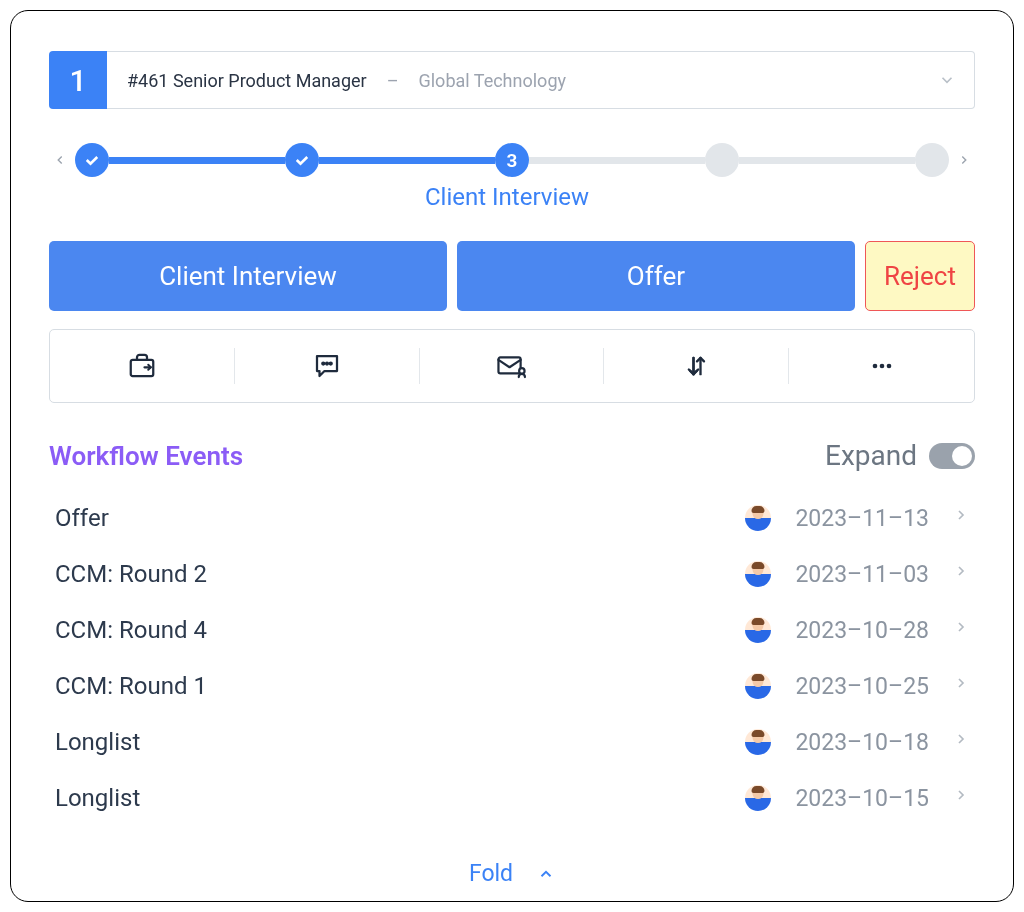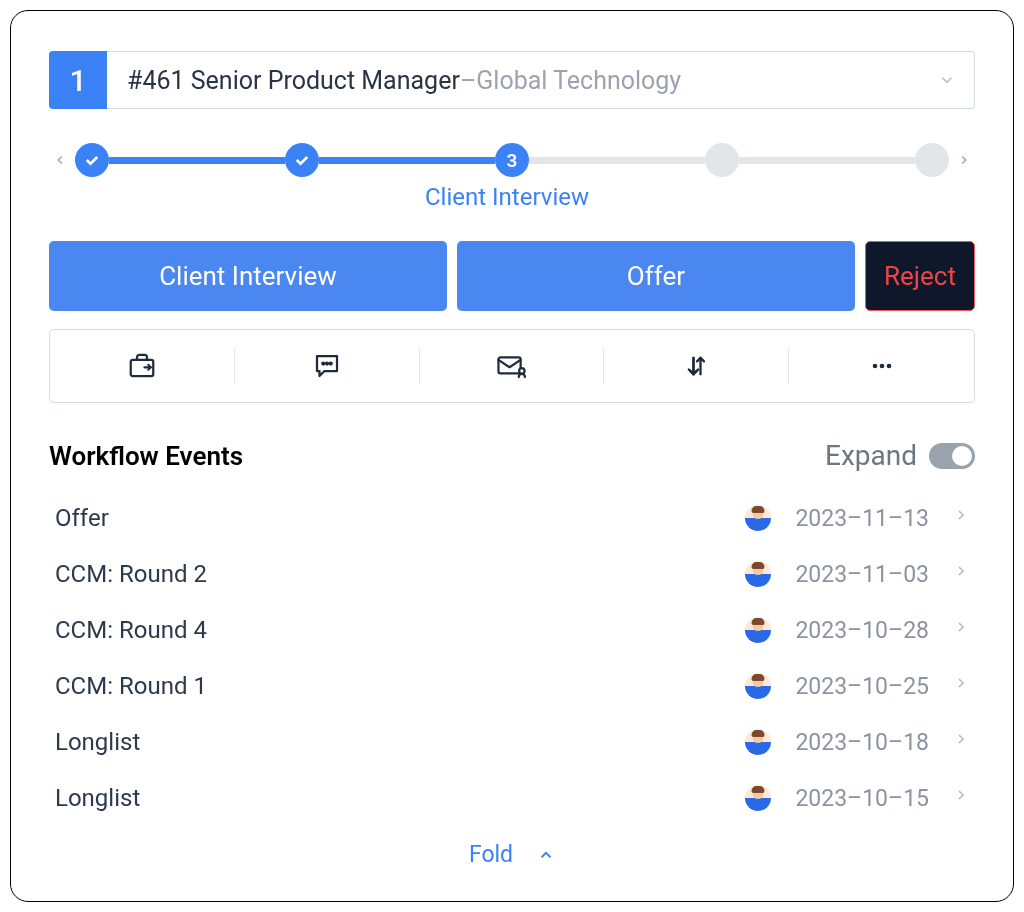--- a/index.html
+++ b/index.html
@@ -40,24 +40,25 @@
     border-radius: 4px 0 0 4px;
   }
   .header-select {
     flex: 1;
     border: 1px solid #d7dde3;
     border-left: none;
     border-radius: 0 4px 4px 0;
     display: flex;
     align-items: center;
     padding: 12px 20px;
-    font-size: 25px;
+    font-size: 18px;
     color: #2a3444;
     cursor: pointer;
     position: relative;
+    gap: 20px;
   }
   .header-select .sub {
     color: #9ca3af;
     font-weight: 400;
   }
   .header-select .chev {
     position: absolute;
     right: 18px;
     color: #b9c0c8;
   }
@@ -131,21 +132,21 @@
   }
   .btn-primary {
     background: #4b87f0;
     color: #fff;
     flex: 1;
   }
   .btn-reject {
     border: 1.5px solid #ef5757;
     color: #ef4444;
     width: 110px;
-    background: #0f172a;
+    background: #fef9c3;
   }
 
   
   .toolbar {
     border: 1px solid #d7dde3;
     border-radius: 5px;
     display: flex;
     height: 74px;
     margin-bottom: 36px;
   }
@@ -171,21 +172,21 @@
   
   .wf-header {
     display: flex;
     align-items: center;
     justify-content: space-between;
     margin-bottom: 18px;
   }
   .wf-title {
     font-size: 26px;
     font-weight: 600;
-    color: #000000;
+    color: #8b5cf6;
   }
   .wf-expand {
     display: flex;
     align-items: center;
     gap: 12px;
     color: #6c7682;
     font-size: 28px;
   }
   .toggle {
     width: 46px;
@@ -255,21 +256,21 @@
     left: 50%;
     transform: translateX(-50%);
     width: 13px;
     height: 7px;
     background: #7a4a2a;
     border-radius: 7px 7px 3px 3px;
   }
 
   .fold {
     text-align: center;
-    margin-top: 15px;
+    margin-top: 34px;
     color: #3b82f6;
     font-size: 23px;
     cursor: pointer;
     display: flex;
     align-items: center;
     justify-content: center;
     gap: 24px;
   }
 
   svg { display: block; }

